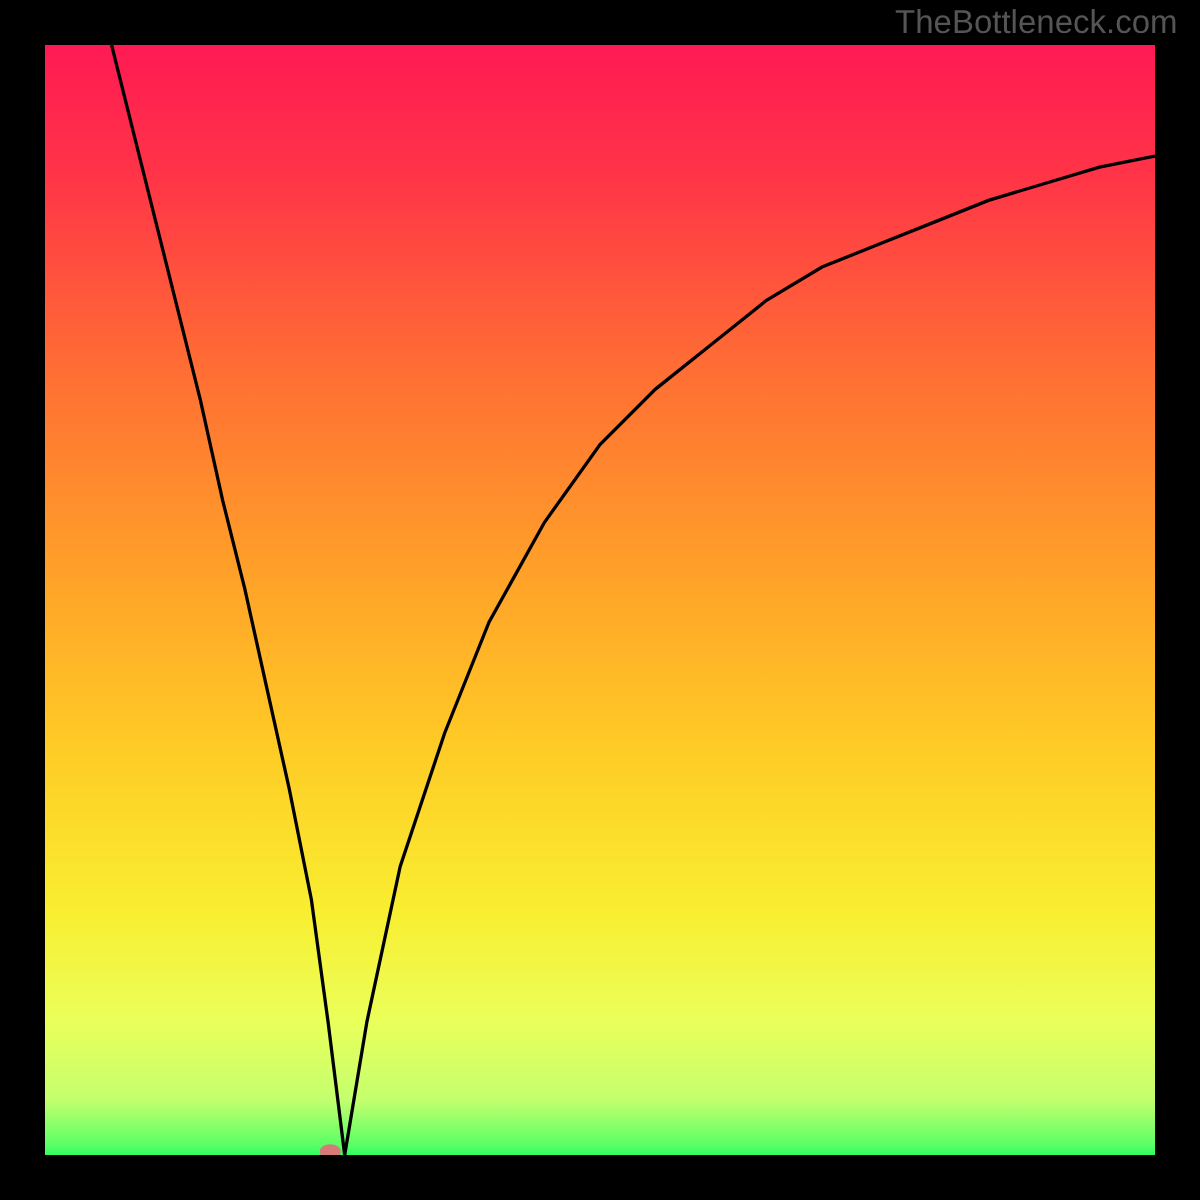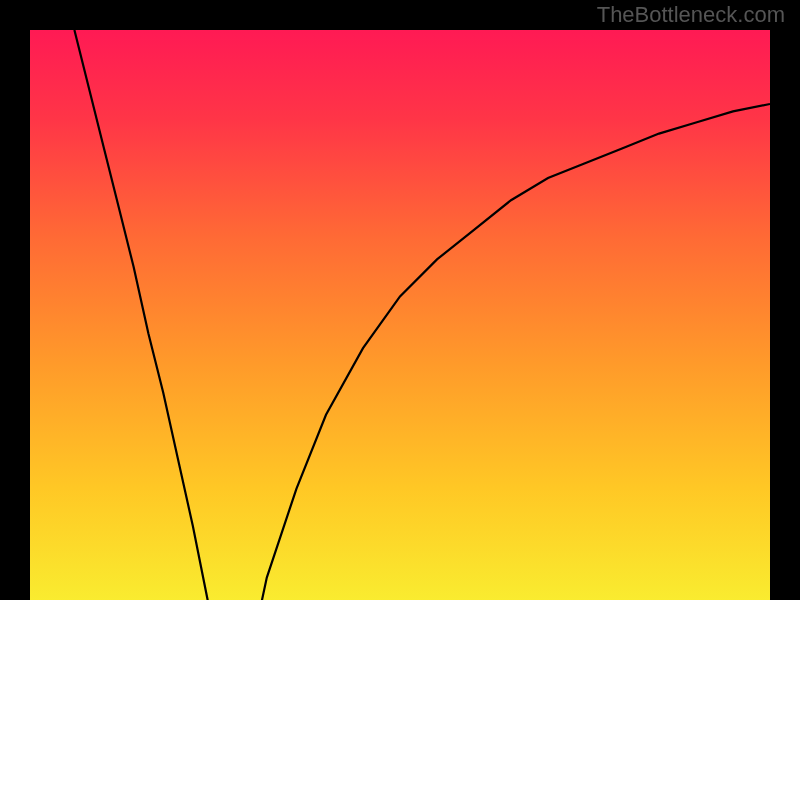--- a/index.html
+++ b/index.html
@@ -2,21 +2,21 @@
 <html><head>
 <meta charset="utf-8">
 <style>
 body {
   margin: 0;
   padding: 0;
   font-family: Arial, sans-serif;
 }
 .container {
   width: 800px;
-  height: 600px;
+  height: 800px;
   position: relative;
   background: #000;
 }
 .watermark {
   position: absolute;
   top: 2px;
   right: 15px;
   color: #555;
   font-size: 22px;
   font-family: Arial, sans-serif;

